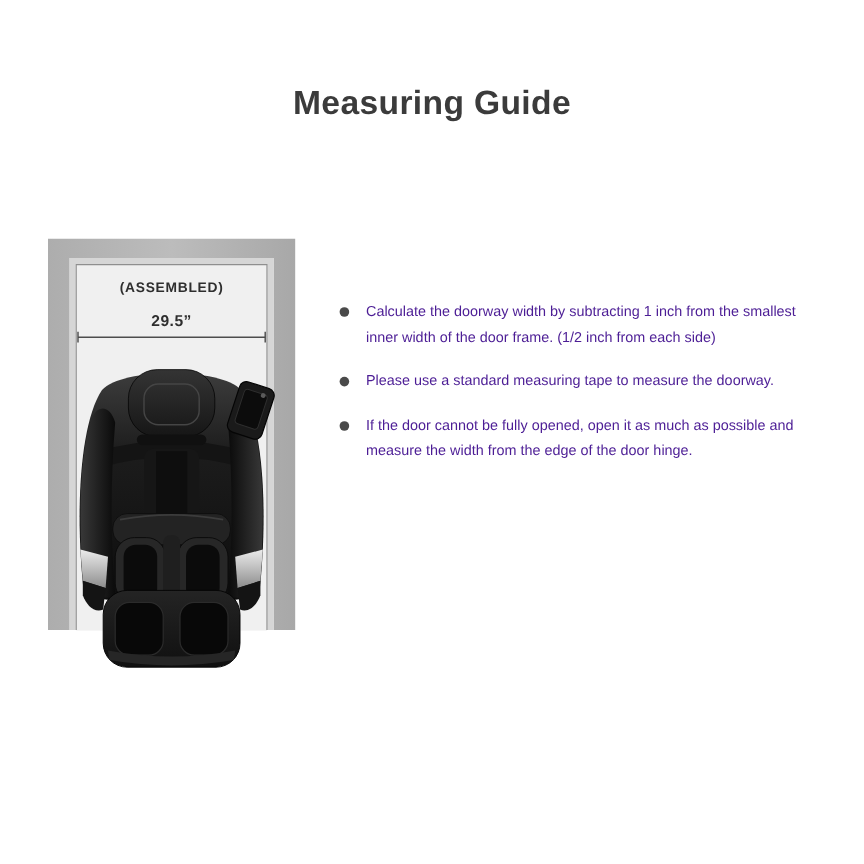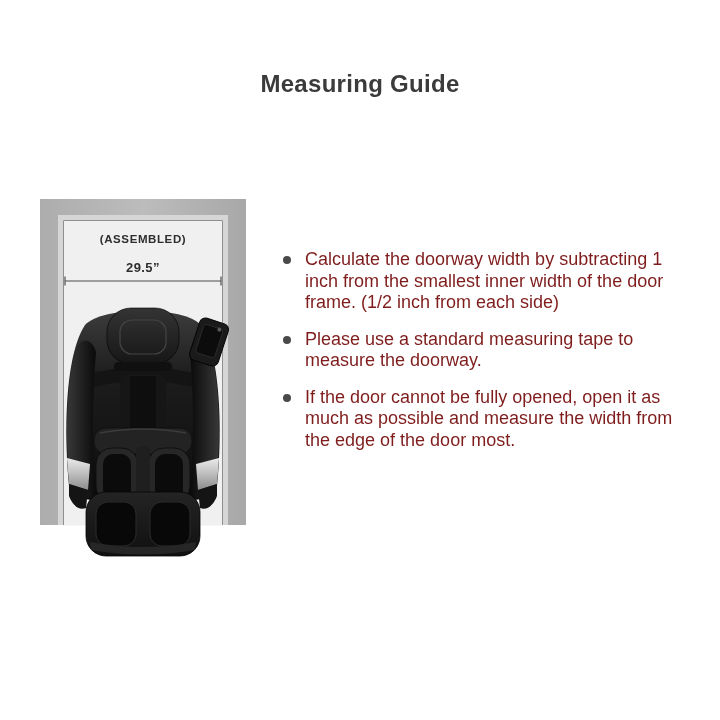--- a/index.html
+++ b/index.html
@@ -7,21 +7,21 @@
   body {
     position: relative;
     background: #ffffff;
     font-family: "Liberation Sans", sans-serif;
     overflow: hidden;
   }
   .page-title {
     position: absolute;
     top: 70px; left: 0; width: 720px;
     text-align: center;
-    font-size: 24px;
+    font-size: 28px;
     font-weight: 700;
     letter-spacing: 0.3px;
     color: #3b3b3b;
   }
   .illustration {
     position: absolute;
     left: 30px; top: 190px;
     width: 230px; height: 380px;
   }
   .instructions {
@@ -37,23 +37,23 @@
   }
   .bullet-dot {
     flex: 0 0 8px;
     width: 8px; height: 8px;
     margin-top: 7px;
     margin-right: 14px;
     border-radius: 50%;
     background: #4a4a4a;
   }
   .bullet-text {
-    font-size: 18px;
+    font-size: 12px;
     line-height: 21.5px;
-    color: #7f1d1d;
+    color: #4c1d95;
   }
   .svg-label-assembled {
     font-family: "Liberation Sans", sans-serif;
     font-size: 11.5px;
     font-weight: 700;
     letter-spacing: 0.6px;
     fill: #2e2e2e;
   }
   .svg-label-width {
     font-family: "Liberation Sans", sans-serif;
@@ -177,15 +177,15 @@
   <li>
     <span class="bullet-dot"></span>
     <span class="bullet-text">Calculate the doorway width by subtracting 1 inch from the smallest inner width of the door frame. (1/2 inch from each side)</span>
   </li>
   <li>
     <span class="bullet-dot"></span>
     <span class="bullet-text">Please use a standard measuring tape to measure the doorway.</span>
   </li>
   <li>
     <span class="bullet-dot"></span>
-    <span class="bullet-text">If the door cannot be fully opened, open it as much as possible and measure the width from the edge of the door most.</span>
+    <span class="bullet-text">If the door cannot be fully opened, open it as much as possible and measure the width from the edge of the door hinge.</span>
   </li>
 </ul>
 
 </body></html>

